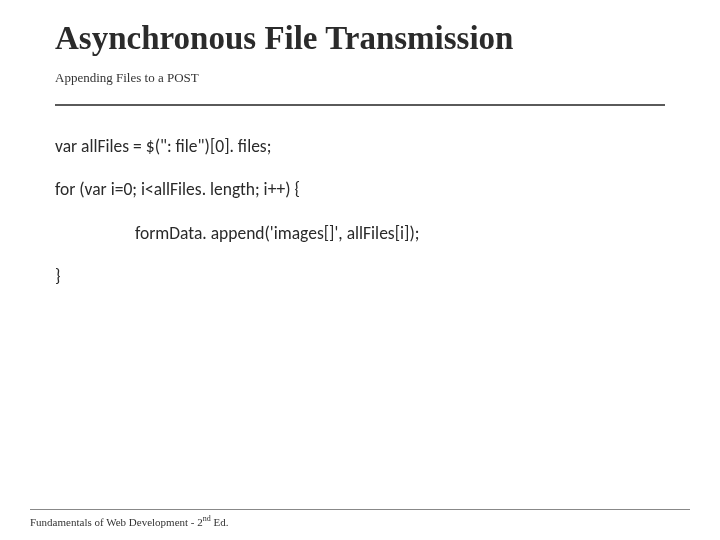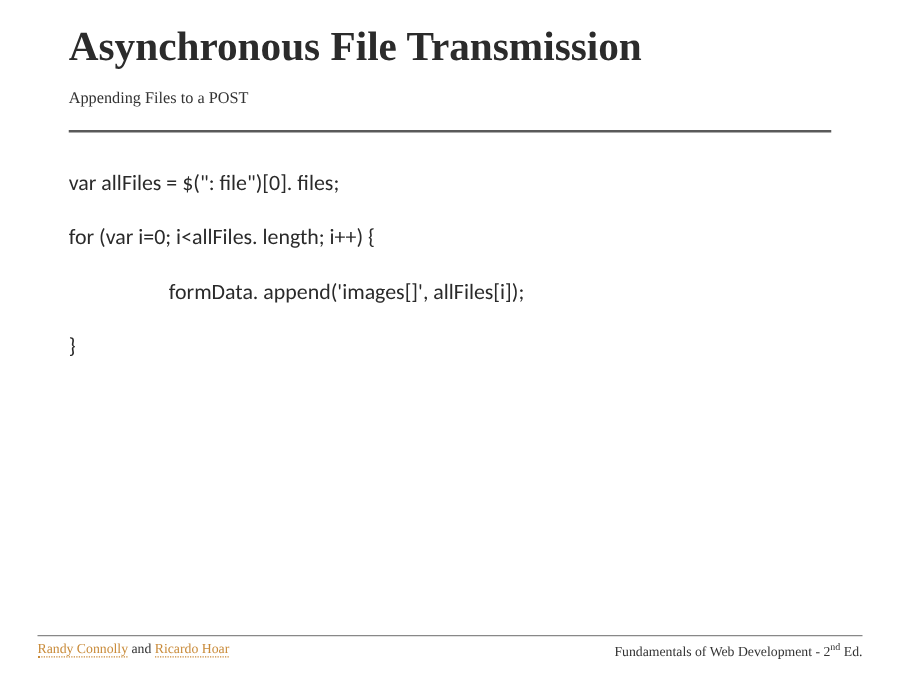--- a/index.html
+++ b/index.html
@@ -69,20 +69,17 @@
 
   <div class="code-area">
     <div class="code-line">var allFiles = $(": file")[0]. files;</div>
     <div class="code-line">for (var i=0; i&lt;allFiles. length; i++) {</div>
     <div class="code-indent">formData. append('images[]', allFiles[i]);</div>
     <div class="code-line">}</div>
   </div>
 
   <div class="footer">
     <div>
-      <span class="accent accent-wave">Randy Connolly</span><span> and </span><span class="accent accent-wave">Ricardo Hoar</span>
-    </div>
-    <div>
       <span>Fundamentals of Web Development - 2</span><span class="sup">nd</span><span> Ed.</span>
     </div>
   </div>
 
 </div>
 
 </body></html>

